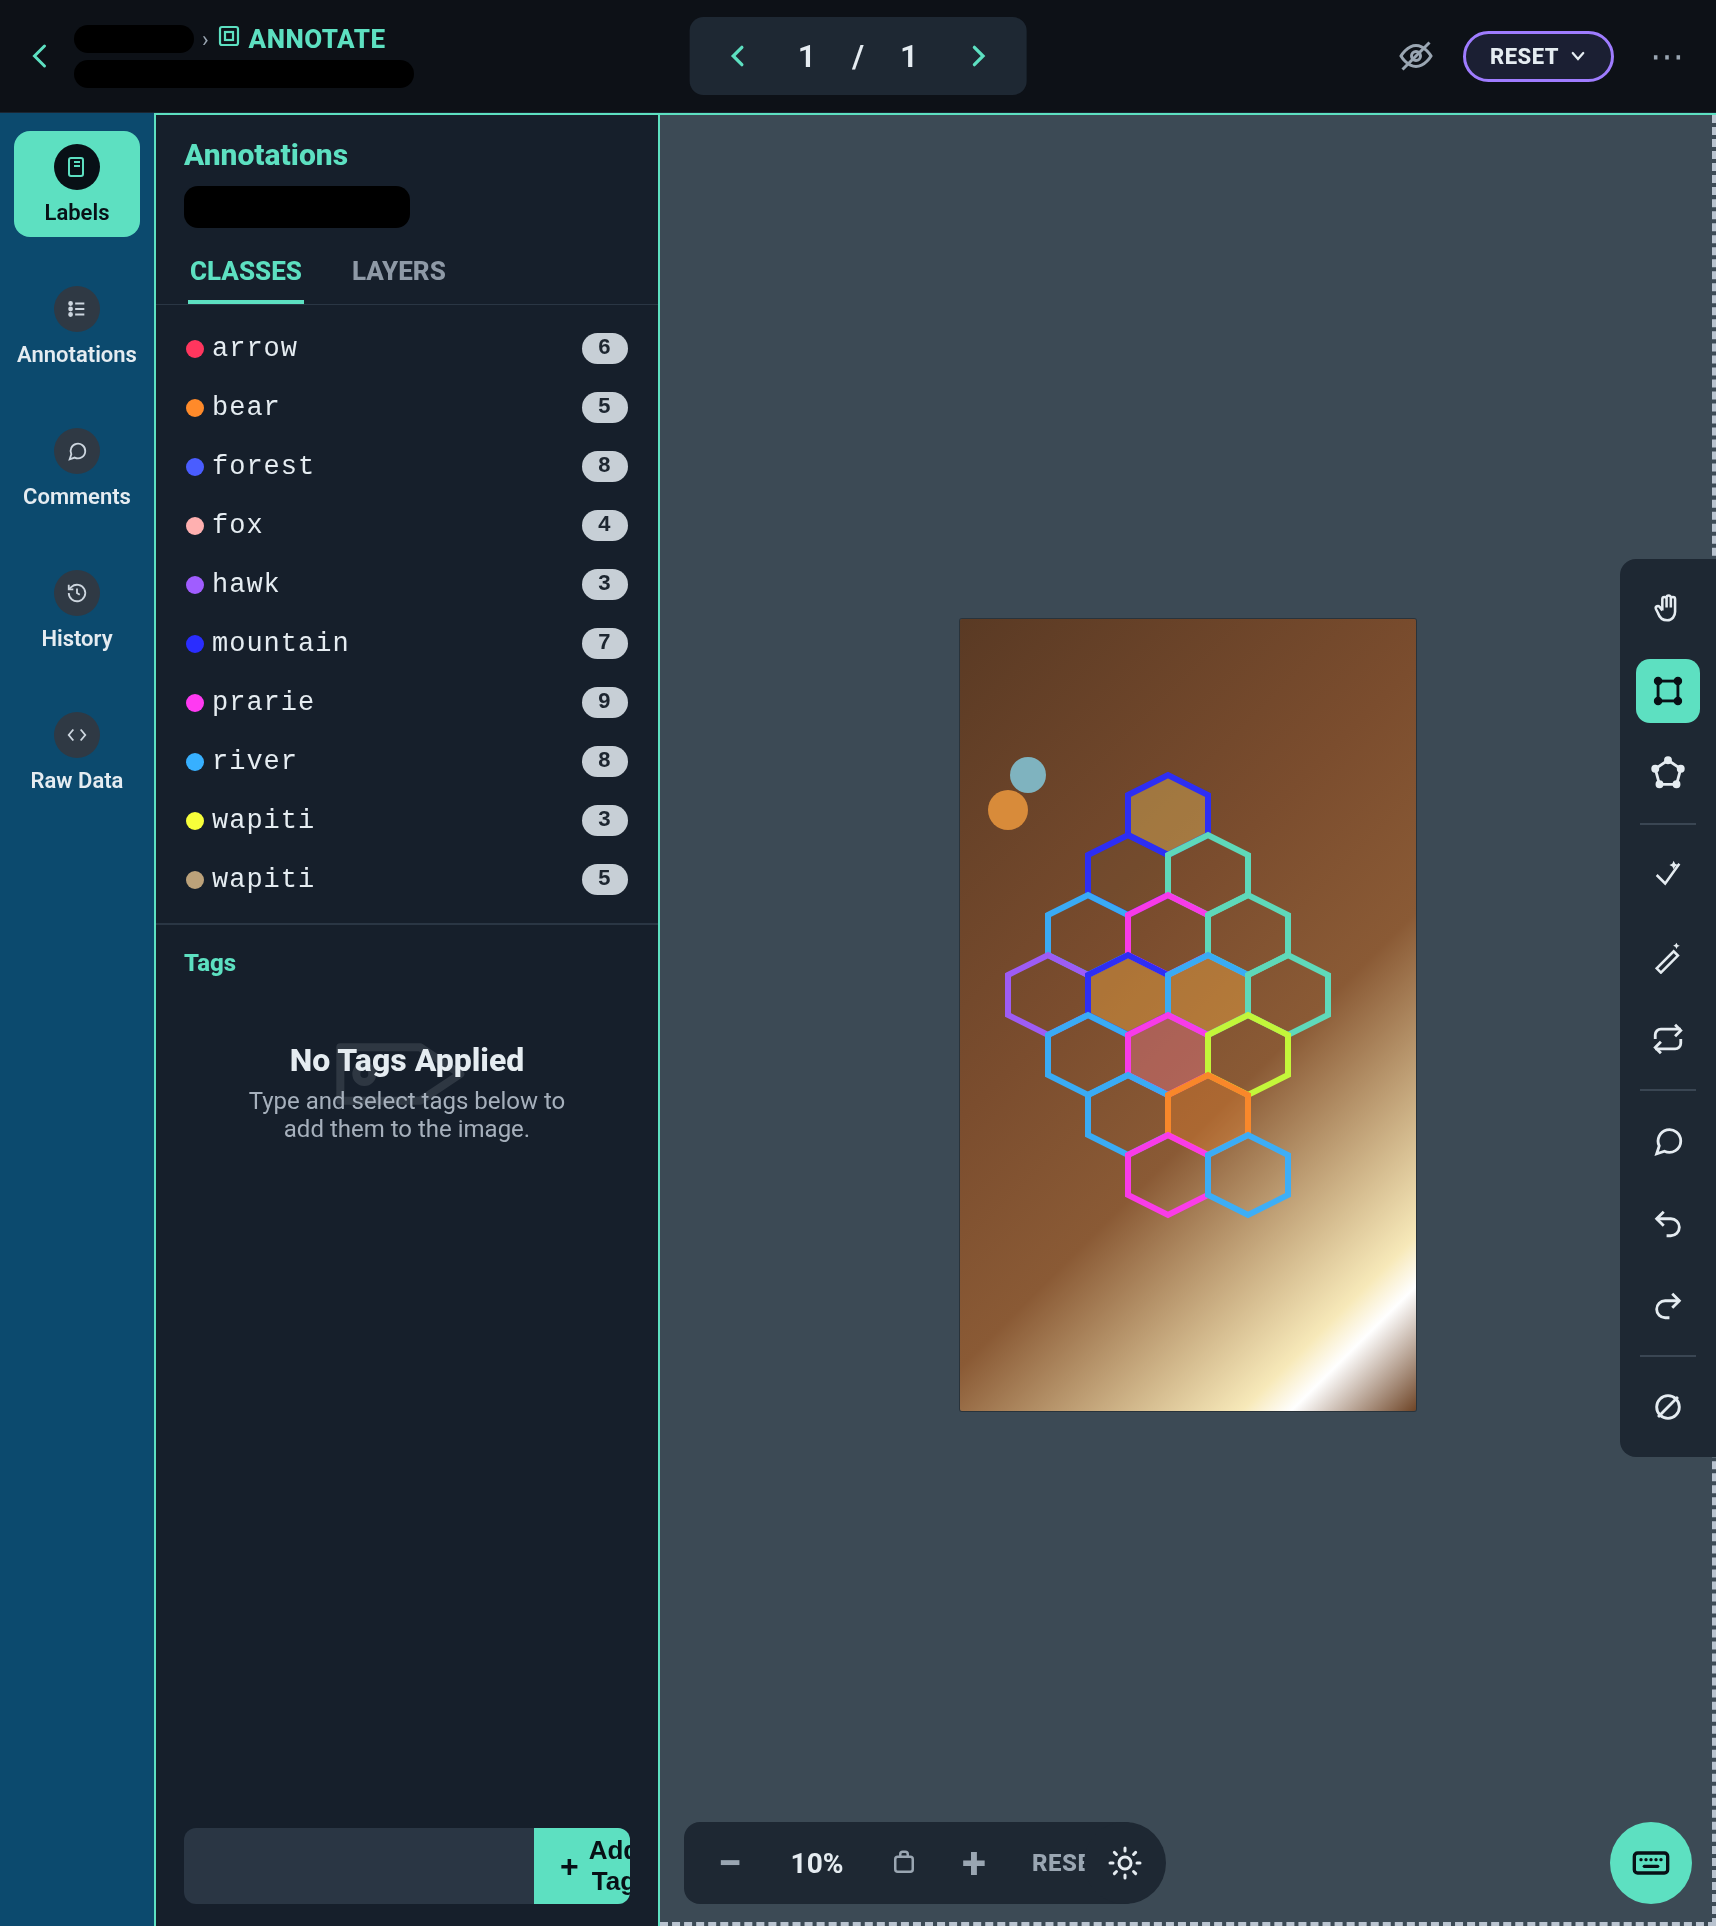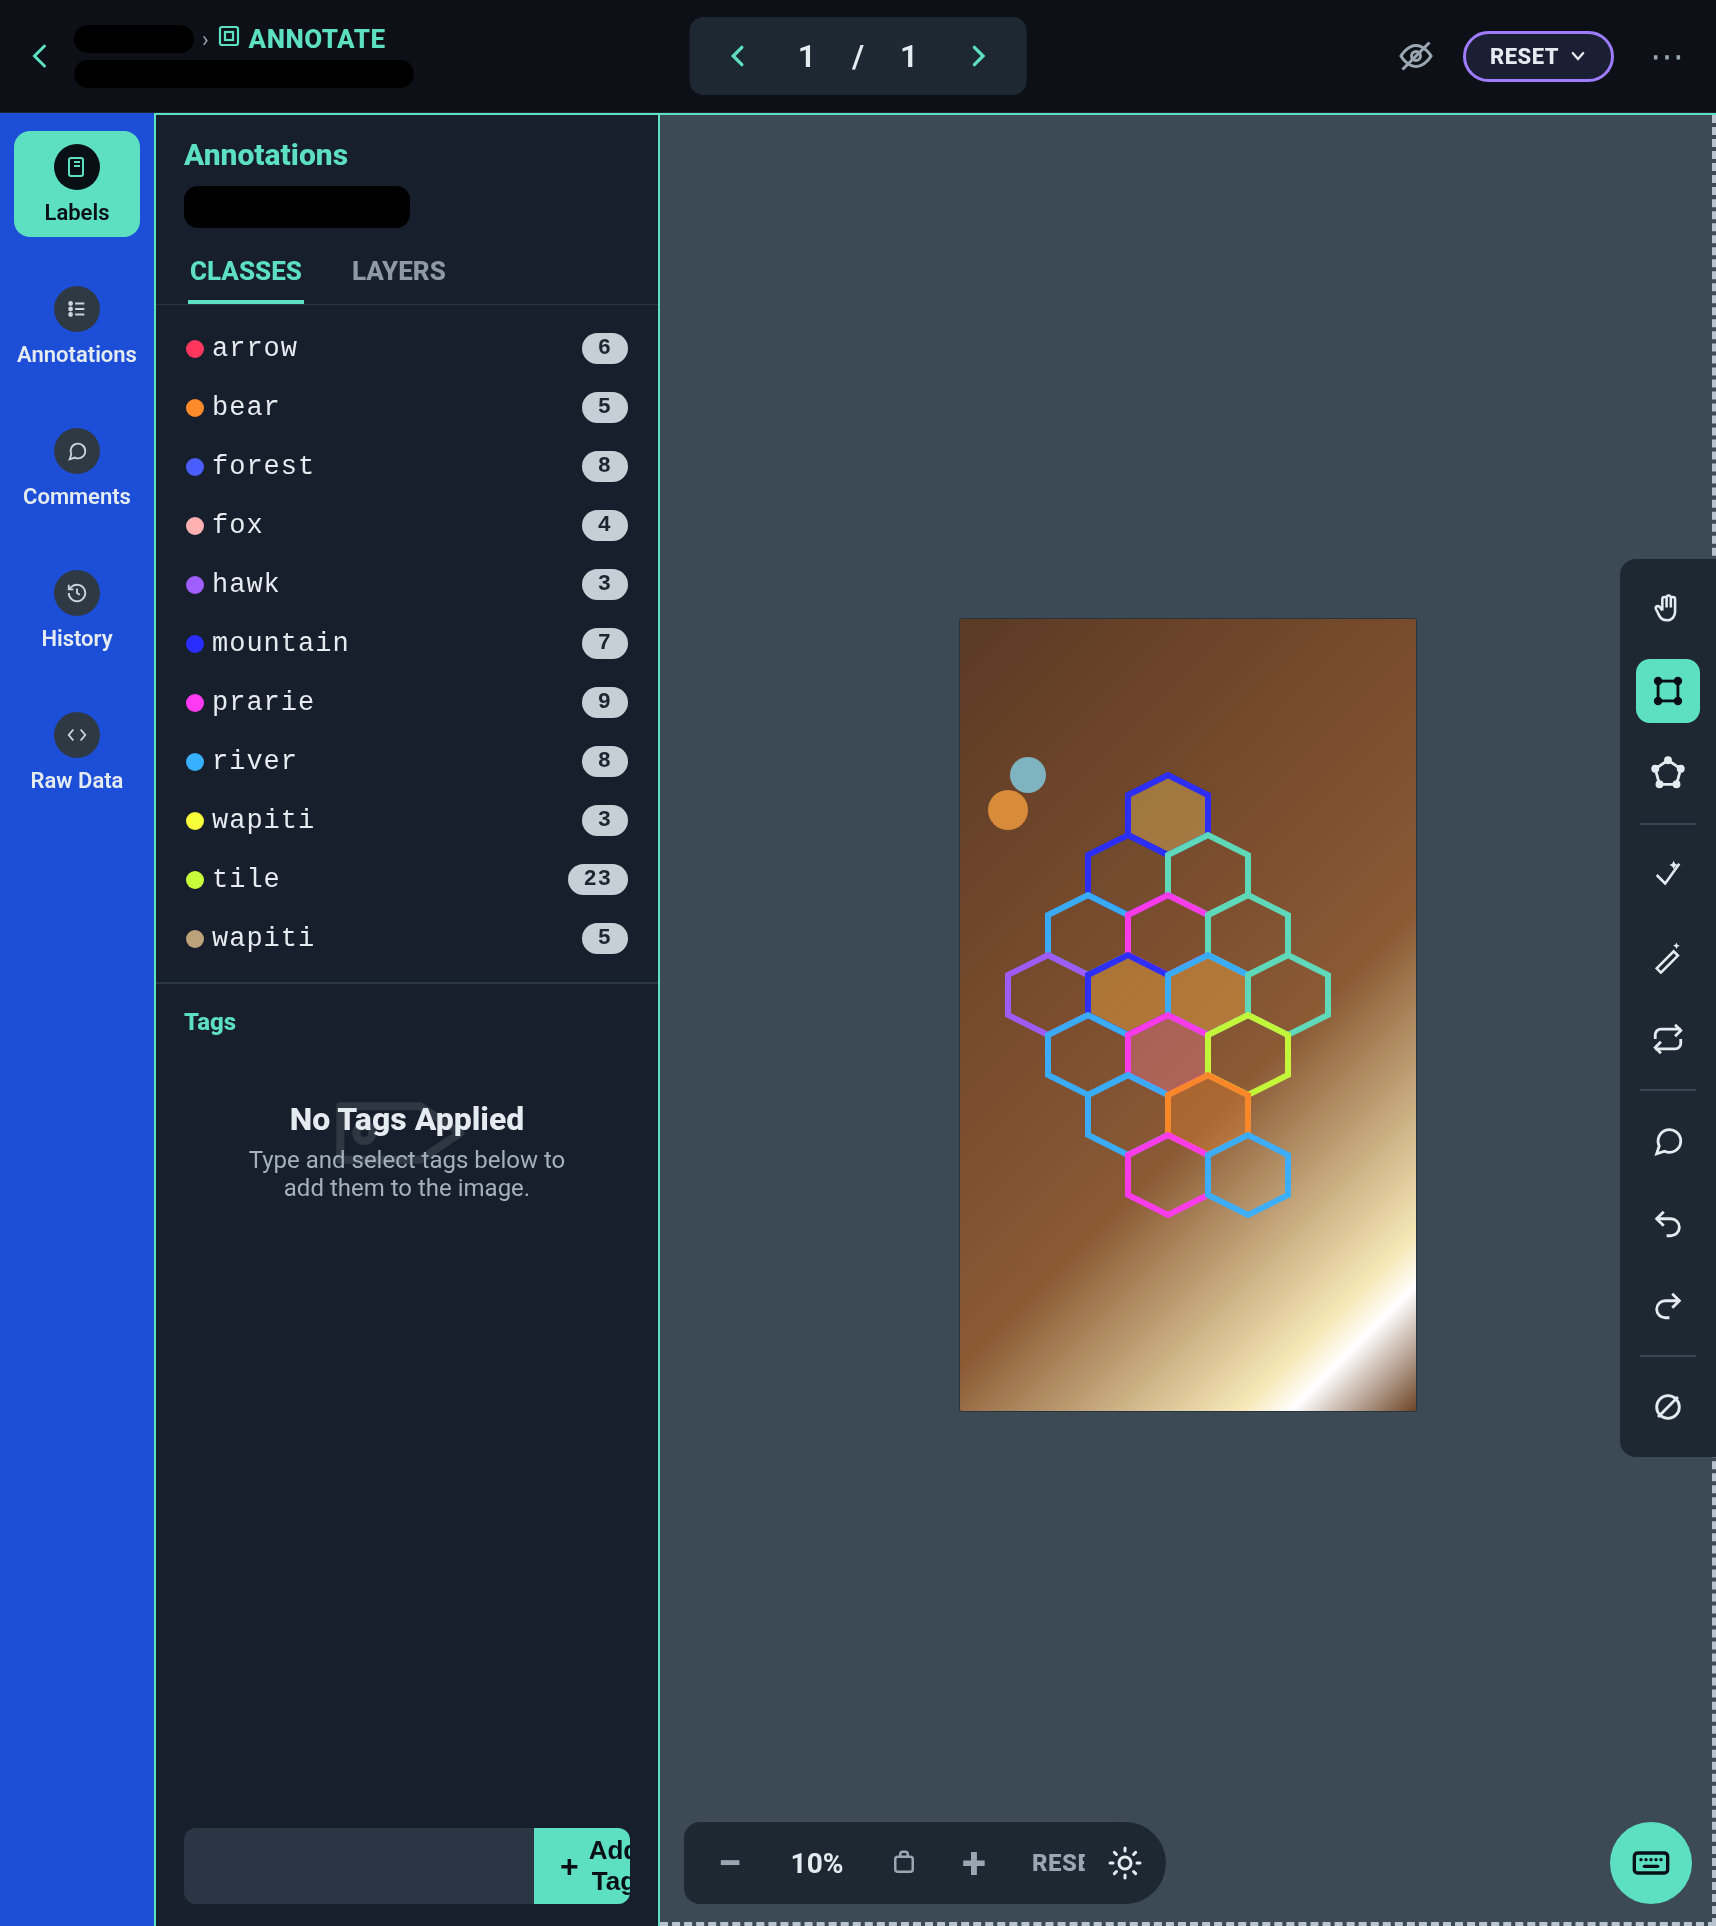--- a/index.html
+++ b/index.html
@@ -57,21 +57,21 @@
     color:#e5ecf1; font-weight:800; letter-spacing:.5px;
     padding:10px 24px; border-radius:999px;
     display:flex;align-items:center;gap:10px;font-size:22px;
     cursor:pointer;
   }
   .dotmenu { color:#9aa6b2; font-size:34px; cursor:pointer; padding:6px 10px;}
 
   
   .left-rail {
     position:absolute; top:113px; left:0; width:156px; bottom:0;
-    background:#1d4ed8; border-right:2px solid #5de0c1;
+    background:#0c4a6e; border-right:2px solid #5de0c1;
     display:flex;flex-direction:column; align-items:center;
     padding-top:18px; gap:36px;
   }
   .rail-item {
     width:126px; min-height:106px;
     border-radius:16px;
     display:flex;flex-direction:column;align-items:center;justify-content:center;
     gap:10px; cursor:pointer; color:#e5ecf1;
     font-size:22px; font-weight:600;
     padding:10px 0;
@@ -381,25 +381,20 @@
       </div>
       <div class="class-row">
         <span class="class-swatch" style="background:#37b0ff"></span>
         <span class="class-name">river</span>
         <span class="class-count">8</span>
       </div>
       <div class="class-row">
         <span class="class-swatch" style="background:#f7ff3a"></span>
         <span class="class-name">wapiti</span>
         <span class="class-count">3</span>
-      </div>
-      <div class="class-row">
-        <span class="class-swatch" style="background:#c7ff3a"></span>
-        <span class="class-name">tile</span>
-        <span class="class-count">23</span>
       </div>
       <div class="class-row">
         <span class="class-swatch" style="background:#bca27a"></span>
         <span class="class-name">wapiti</span>
         <span class="class-count">5</span>
       </div>
     </div>
 
   <div class="panel-sep"></div>
 

